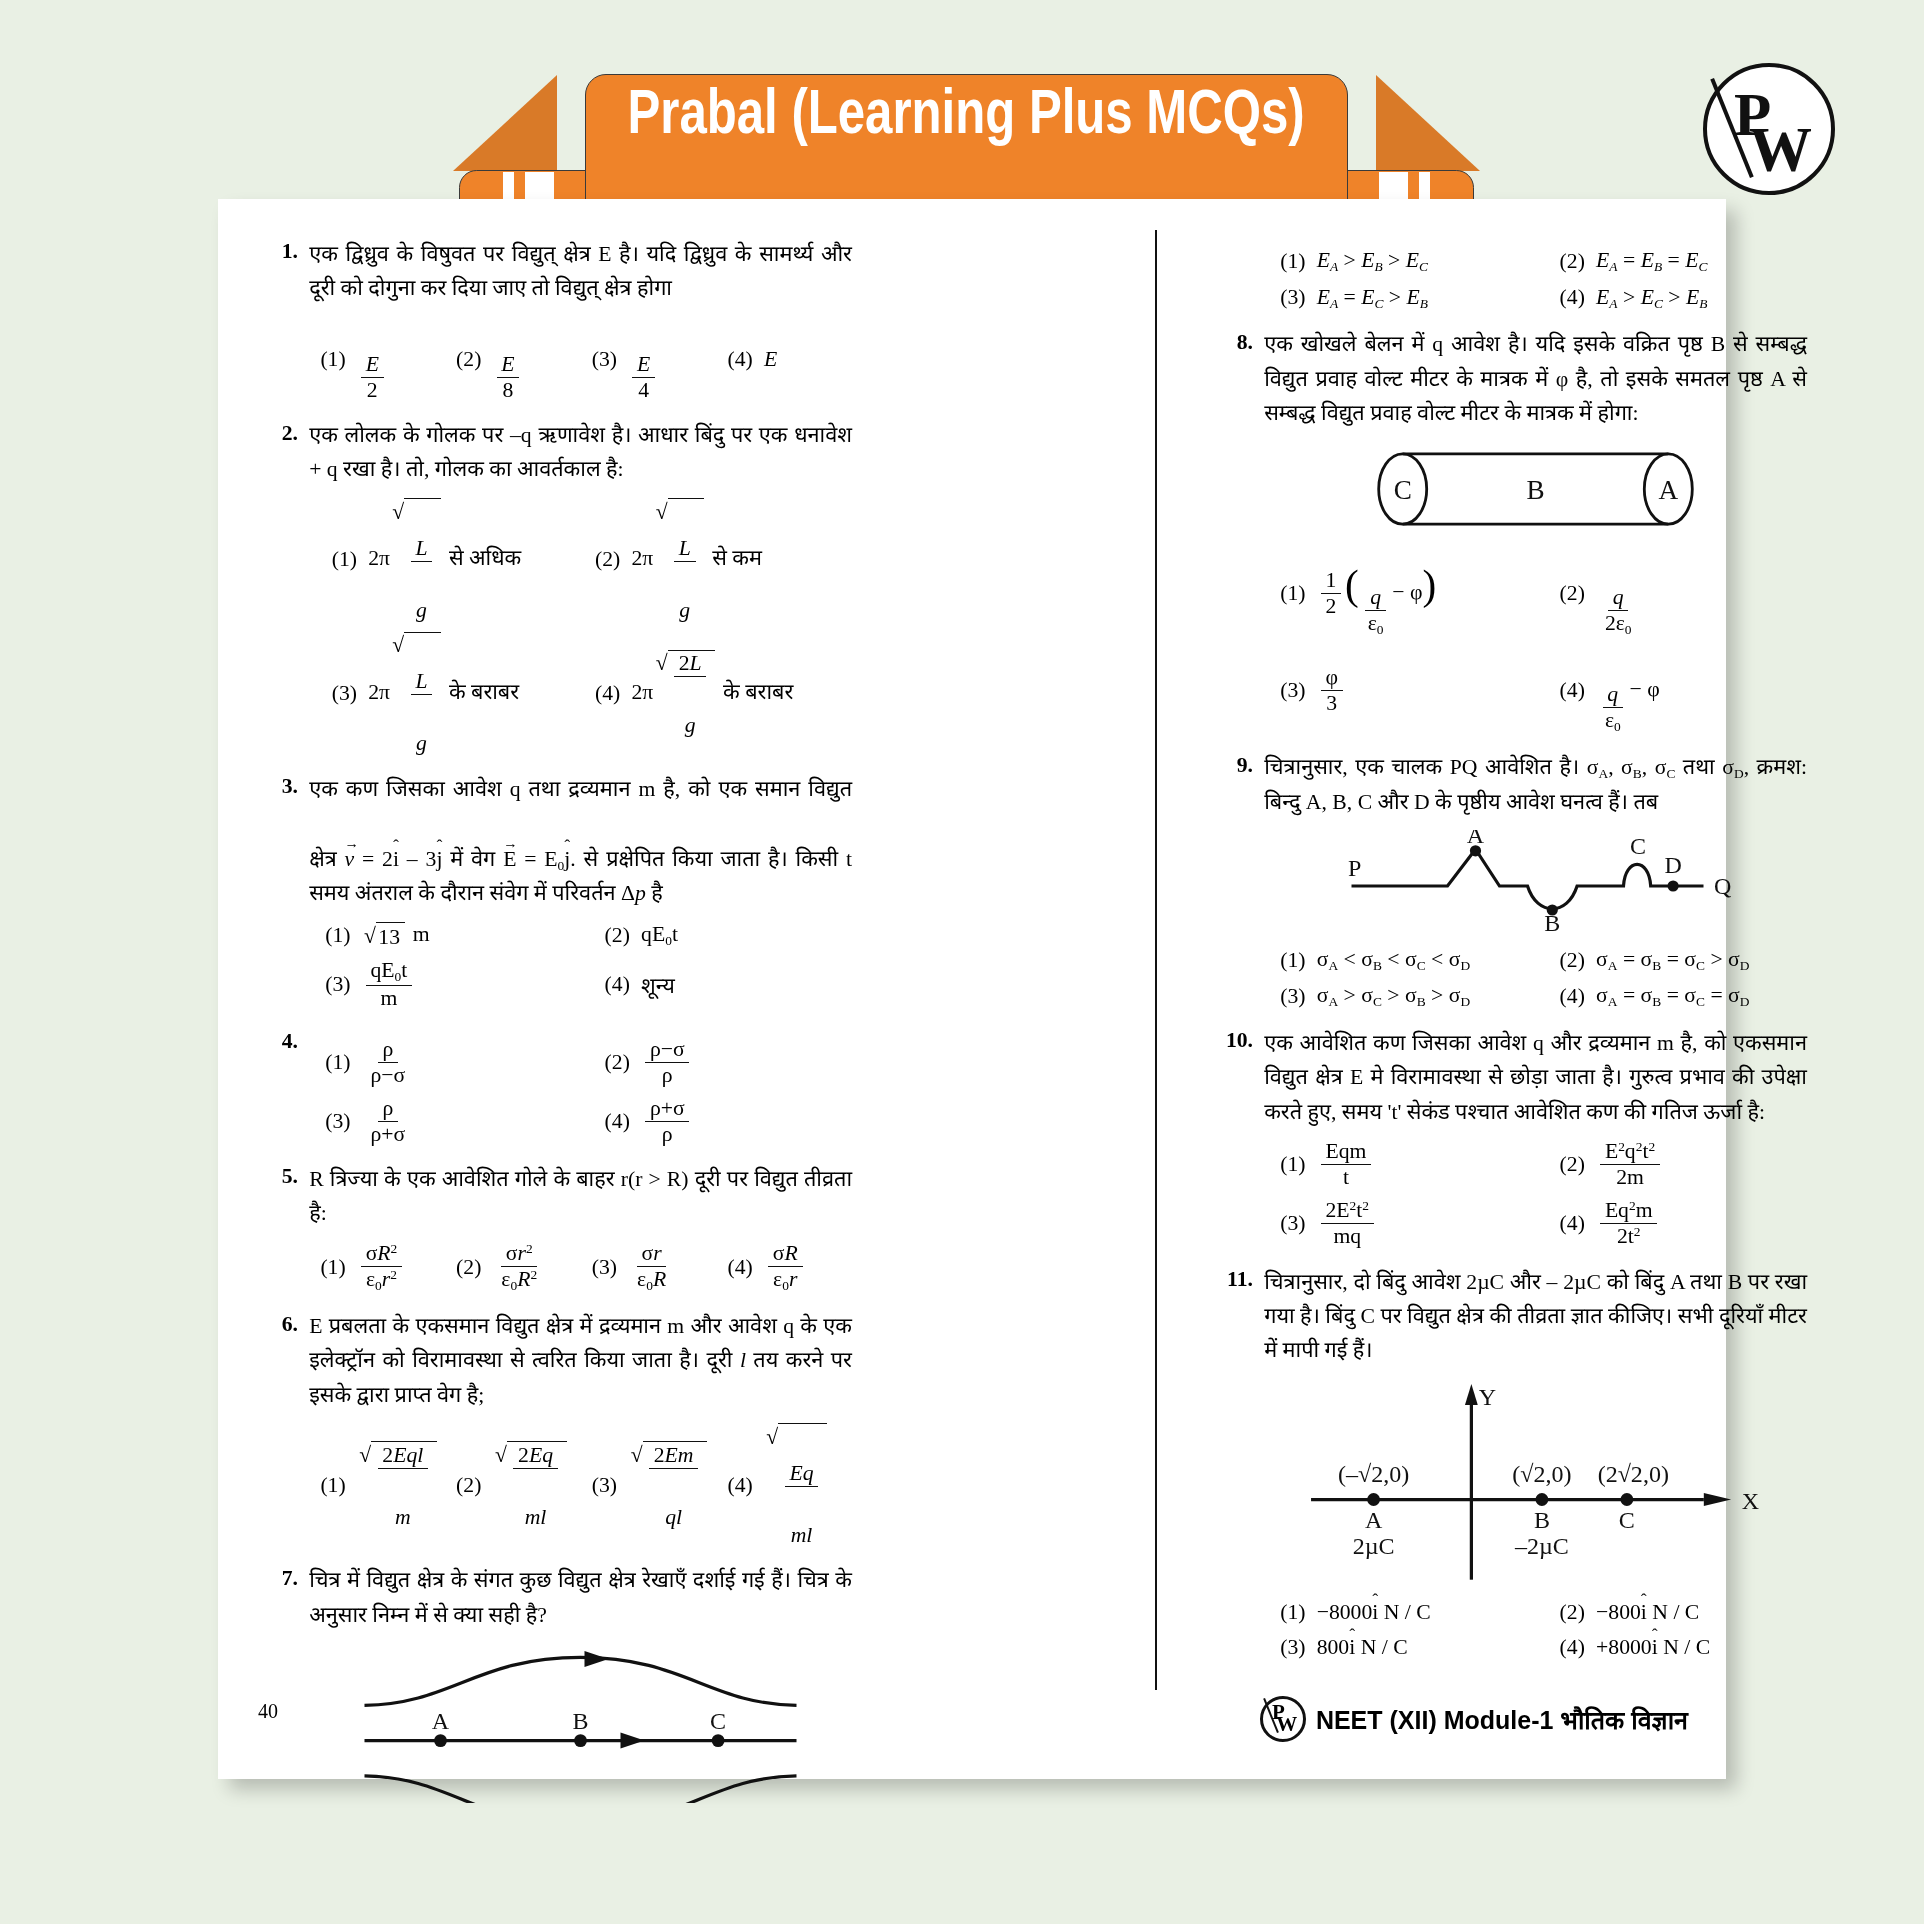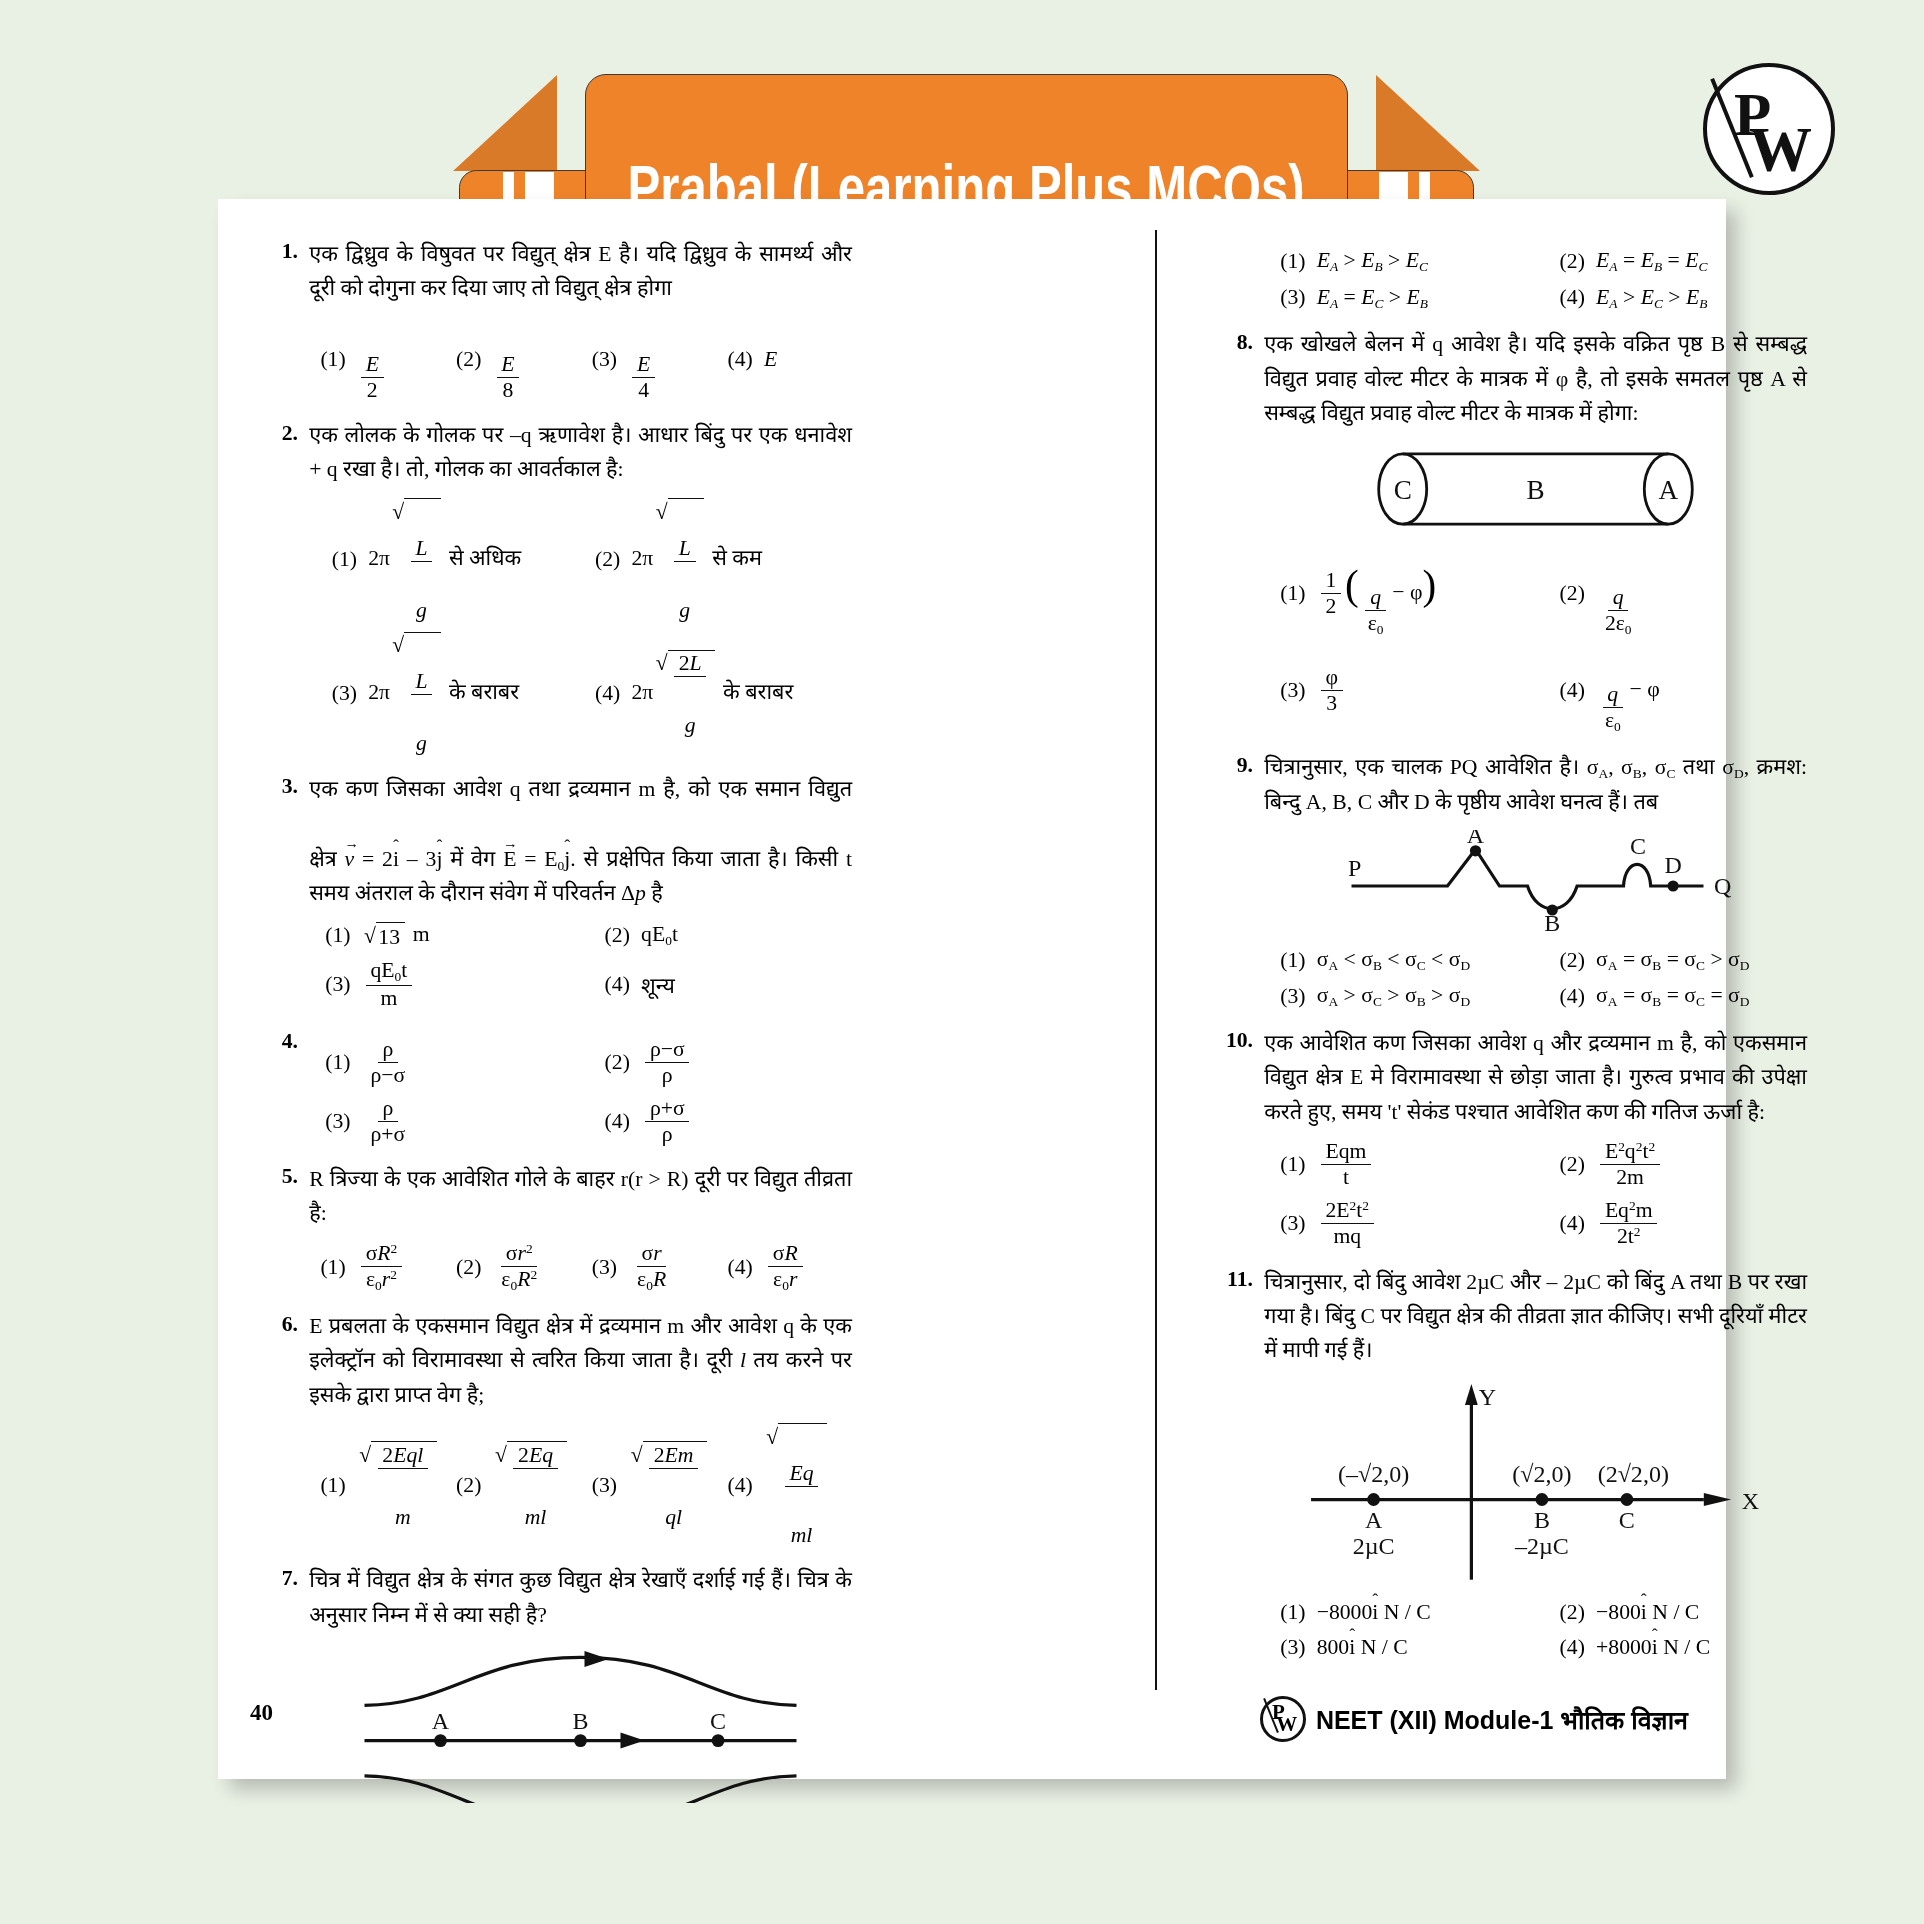--- a/index.html
+++ b/index.html
@@ -20,21 +20,21 @@
   .tail-l{left:8px;clip-path:polygon(100% 0,100% 100%,0 100%);}
   .tail-r{right:8px;clip-path:polygon(0 0,100% 100%,0 100%);}
   .ribbon-under{
     position:absolute;left:14.4px;right:14.4px;top:146px;height:128px;
     background:#ef8329;border-radius:17.6px;border:1.6px solid #3a3a3a;
   }
   .ribbon-stripe{position:absolute;top:148px;height:125px;background:#ffffff;}
   .ribbon-main{
     position:absolute;left:140px;right:140px;top:50px;height:223px;
     background:#ef8329;border-radius:21px;border:1.6px solid #3a3a3a;
-    display:flex;align-items:center;justify-content:center;
+    display:flex;justify-content:center;
   }
   .ribbon-title{
     color:#ffffff;font-family:"Liberation Sans","DejaVu Sans",sans-serif;
     font-weight:bold;font-size:63px;letter-spacing:0px;
     transform:scaleX(0.78);white-space:nowrap;
   }
   
   #pw-logo{
     position:absolute;right:90px;top:63px;width:124px;height:124px;
     border-radius:50%;border:4px solid #111;background:#fff;
@@ -85,21 +85,21 @@
   sup{font-size:.62em;vertical-align:.52em;}
   .vec{position:relative;display:inline-block;}
   .vec::after{content:"\2192";position:absolute;left:0;right:0;top:-.72em;
               font-size:.66em;text-align:center;}
   .hat{position:relative;display:inline-block;}
   .hat::after{content:"\0302";position:absolute;left:0;right:0;top:-.60em;
               font-size:.8em;text-align:center;}
   
   .fig{display:flex;justify-content:center;margin:11.2px 0 8px 0;}
   
-  #pgnum{position:absolute;left:32px;top:1501px;font-size:23px;font-weight:bold;}
+  #pgnum{position:absolute;left:40px;top:1501px;font-size:20px;font-weight:normal;}
   #footer-right{position:absolute;right:38px;top:1497px;display:flex;align-items:center;}
   #foot-logo{position:relative;width:40px;height:40px;border-radius:50%;
     border:3.2px solid #111;background:#fff;margin-right:9.6px;}
   #foot-logo .fp{position:absolute;left:8.8px;top:0.8px;font-size:21px;font-weight:bold;}
   #foot-logo .fw{position:absolute;left:13px;top:13px;font-size:21px;font-weight:bold;}
   #foot-logo .fs{position:absolute;left:7.2px;top:-1.6px;width:2.4px;height:37px;background:#111;transform:rotate(-22deg);}
   #foot-text{font-size:25px;font-weight:bold;font-family:"Liberation Sans",sans-serif;}
 </style>
 </head>
 <body>

